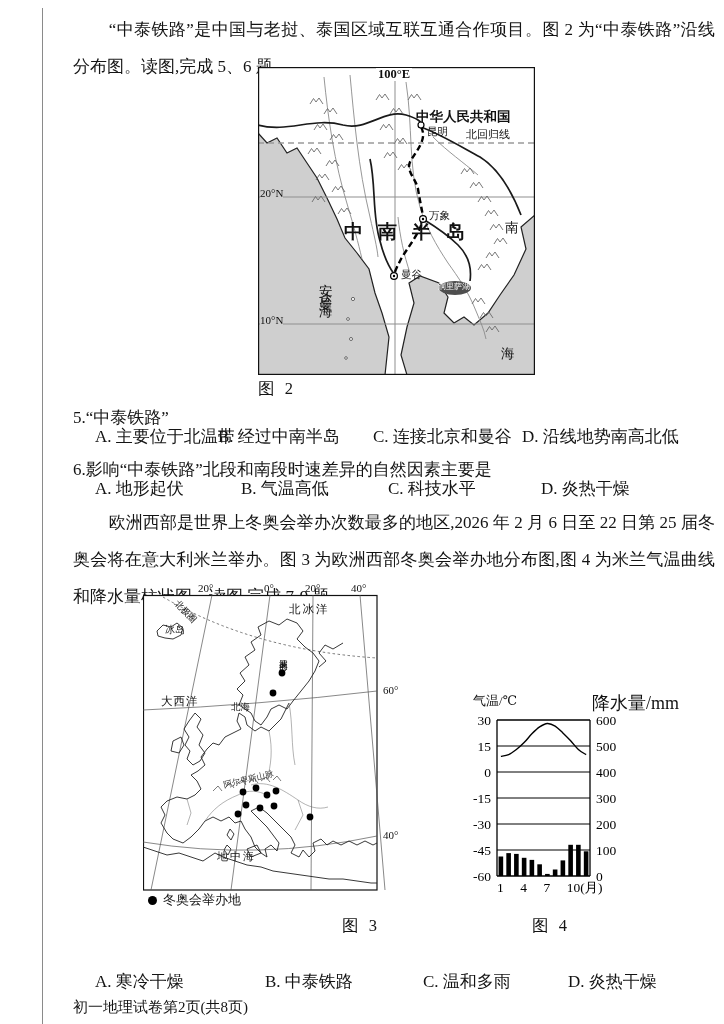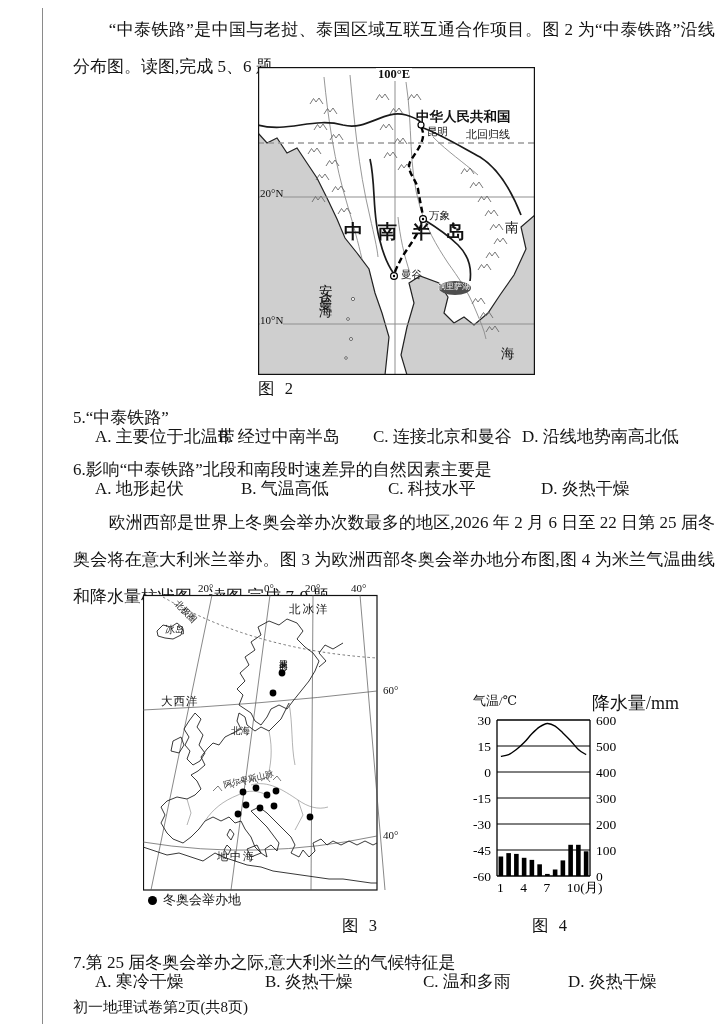--- a/index.html
+++ b/index.html
@@ -208,21 +208,21 @@
     </svg>
 
     <div class="lbl" style="left:55px;top:0;font-size:11px;">20°</div>
     <div class="lbl" style="left:121px;top:0;font-size:11px;">0°</div>
     <div class="lbl" style="left:162px;top:0;font-size:11px;">20°</div>
     <div class="lbl" style="left:208px;top:0;font-size:11px;">40°</div>
     <div class="lbl" style="left:36px;top:16px;font-size:9px;transform:rotate(46deg);transform-origin:left top;">北极圈</div>
     <div class="lbl" style="left:146px;top:20px;font-size:11.5px;letter-spacing:2px;">北冰洋</div>
     <div class="lbl" style="left:22px;top:42px;font-size:10px;">冰岛</div>
     <div class="lbl" style="left:18px;top:112px;font-size:11.5px;letter-spacing:1px;">大西洋</div>
-    <div class="lbl" style="left:88px;top:144px;font-size:9.5px;">北海</div>
+    <div class="lbl" style="left:88px;top:120px;font-size:9.5px;">北海</div>
     <div class="lbl vtext" style="left:136px;top:70px;font-size:8.5px;letter-spacing:1px;">波罗的海</div>
     <div class="lbl" style="left:240px;top:102px;font-size:11px;">60°</div>
     <div class="lbl" style="left:240px;top:247px;font-size:11px;">40°</div>
     <div class="lbl" style="left:80px;top:192px;font-size:8.5px;transform:rotate(-13deg);color:#333;">阿尔卑斯山脉</div>
     <div class="lbl" style="left:74px;top:268px;font-size:11px;letter-spacing:2px;">地中海</div>
     <div class="olylegend" style="left:5px;top:308px;">
       <span class="dot"></span>
       <span>冬奥会举办地</span>
     </div>
   </div>
@@ -269,22 +269,21 @@
         <rect x="128.825" y="163.3" width="4.6" height="24.7" fill="#000"></rect>
         <path d="M45.875,68.4 C47.166666666666664,68.11111111111111 51.041666666666664,67.82222222222221 53.625,66.66666666666666 C56.208333333333336,65.5111111111111 58.791666666666664,63.48888888888889 61.375,61.46666666666667 C63.958333333333336,59.44444444444445 66.54166666666667,57.13333333333333 69.125,54.53333333333333 C71.70833333333333,51.93333333333333 74.29166666666667,48.46666666666667 76.875,45.86666666666667 C79.45833333333333,43.266666666666666 82.04166666666667,40.66666666666667 84.625,38.93333333333334 C87.20833333333333,37.2 89.79166666666667,35.611111111111114 92.375,35.46666666666667 C94.95833333333333,35.32222222222222 97.54166666666667,36.477777777777774 100.125,38.06666666666666 C102.70833333333333,39.65555555555555 105.29166666666667,42.544444444444444 107.875,45 C110.45833333333333,47.455555555555556 113.04166666666667,50.05555555555555 115.625,52.8 C118.20833333333333,55.544444444444444 120.79166666666667,59.15555555555556 123.375,61.46666666666667 C125.95833333333333,63.77777777777778 129.83333333333334,65.8 131.125,66.66666666666666" fill="none" stroke="#000" stroke-width="1.4"></path>
         <text x="41.875" y="204" font-size="13.5">1</text>
         <text x="65.125" y="204" font-size="13.5">4</text>
         <text x="88.375" y="204" font-size="13.5">7</text>
         <text x="111.625" y="204" font-size="13.5">10(月)</text>
       </svg>
   </div>
   <div class="caption" style="left:532px;top:915px;">图 4</div>
 
-  <div class="t" style="left:73px;top:944px;">7.第 25 届冬奥会举办之际,意大利米兰的气候特征是</div>
   <div style="position:absolute;left:73px;top:970px;height:27px;width:640px;">
     <span class="opt" style="left:22px;">A. 寒冷干燥</span>
-    <span class="opt" style="left:192px;">B. 炎热干燥</span>
+    <span class="opt" style="left:192px;">B. 中泰铁路</span>
     <span class="opt" style="left:350px;">C. 温和多雨</span>
     <span class="opt" style="left:495px;">D. 炎热干燥</span>
   </div>
 
   <div class="footer">初一地理试卷第2页(共8页)</div>
 </div>
 
 </body></html>

